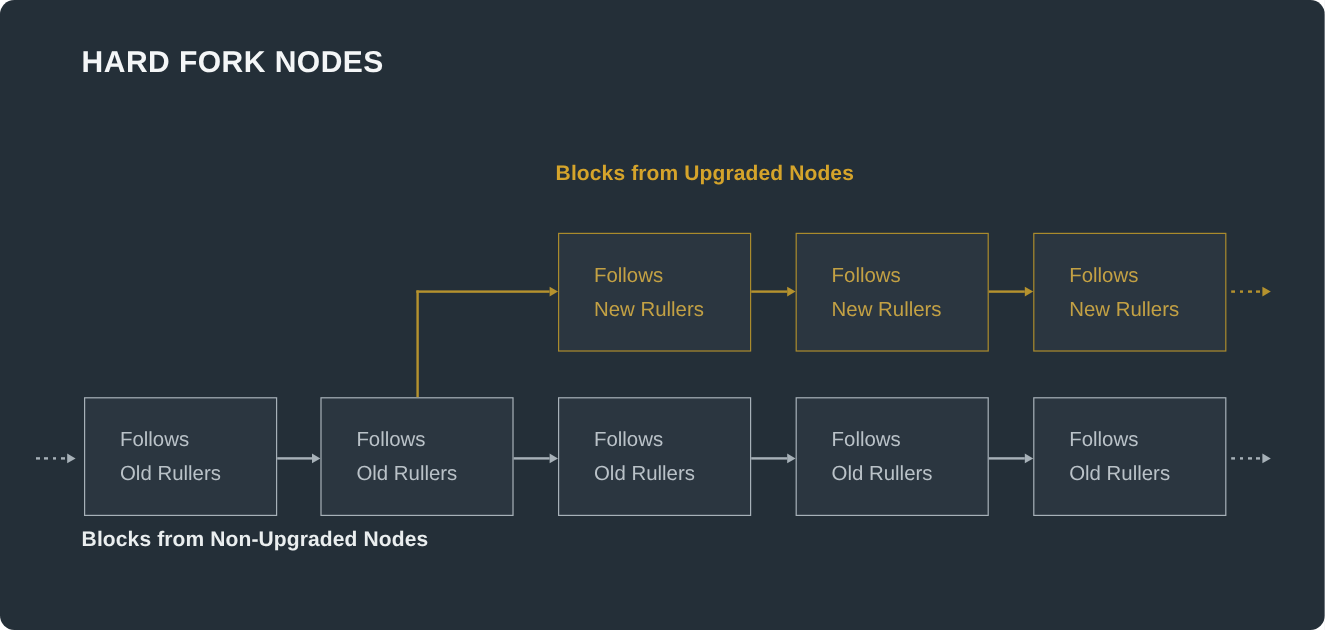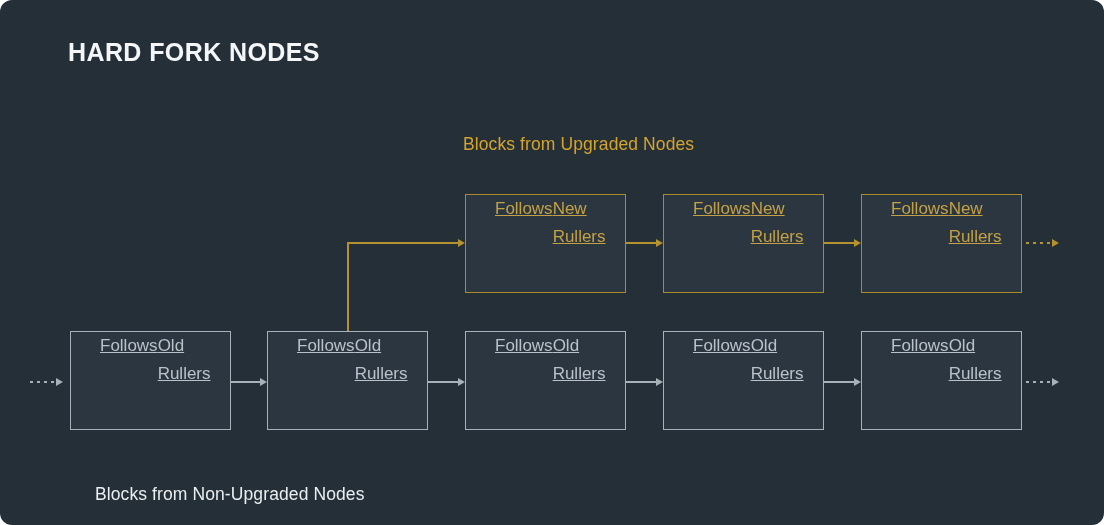--- a/index.html
+++ b/index.html
@@ -33,39 +33,38 @@
     top: 38px;
     font-size: 25px;
     font-weight: bold;
     letter-spacing: 0.4px;
     color: var(--title-color);
   }
 
   .chain-label {
     position: absolute;
     font-size: 17.5px;
-    font-weight: normal;
+    font-weight: bold;
     letter-spacing: 0.1px;
   }
   .chain-label.gold { left: 463px; top: 134px; color: var(--gold-label); }
-  .chain-label.light { left: 68px; top: 484px; color: var(--label-light); margin-left: 27px; }
+  .chain-label.light { left: 68px; top: 439px; color: var(--label-light); }
 
   .node {
     position: absolute;
     width: 161px;
     height: 99px;
     background: var(--node-fill);
     display: flex;
-    flex-direction: row;
+    flex-direction: column;
     justify-content: center;
     align-items: flex-start;
     padding-left: 29px;
     font-size: 17px;
     line-height: 28px;
-    text-decoration: underline;
   }
   .node.gray-node { border: 1.5px solid var(--gray-border); color: var(--gray-text); top: 331px; }
   .node.gold-node { border: 1.5px solid var(--gold-border); color: var(--gold-text); top: 194px; }
 
   .h-line { position: absolute; height: 2px; }
   .h-line.gray { background: var(--gray-border); }
   .h-line.gold { background: var(--gold-line); }
 
   .h-dash { position: absolute; height: 2px; }
   .h-dash.gray { background: repeating-linear-gradient(90deg, var(--gray-border) 0 3px, transparent 3px 7px); }

